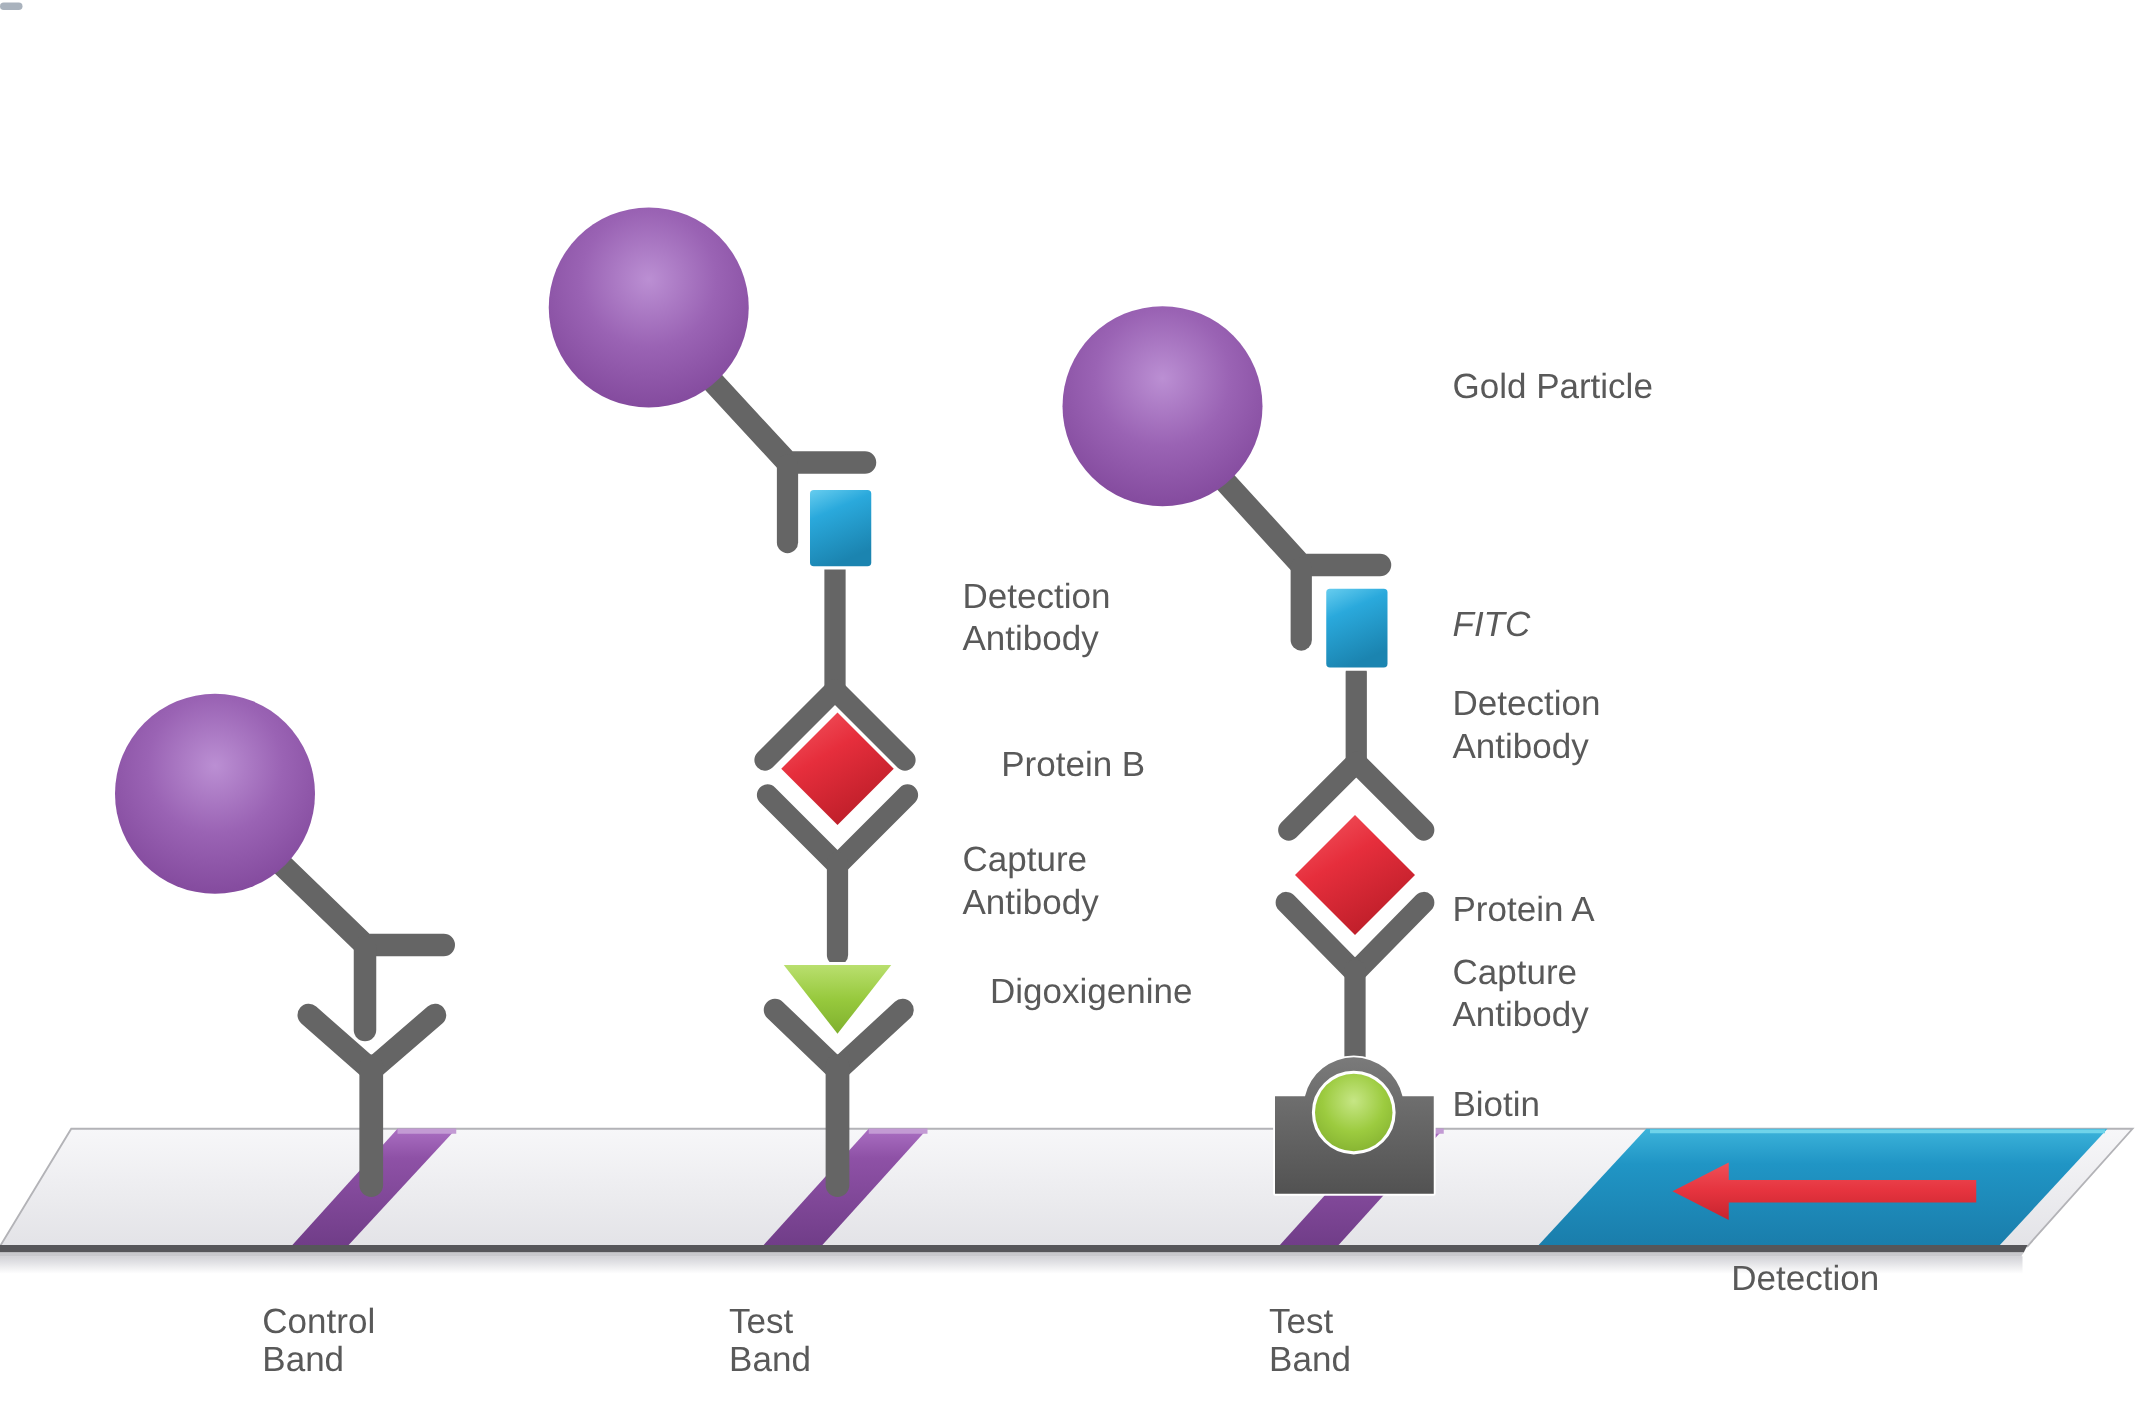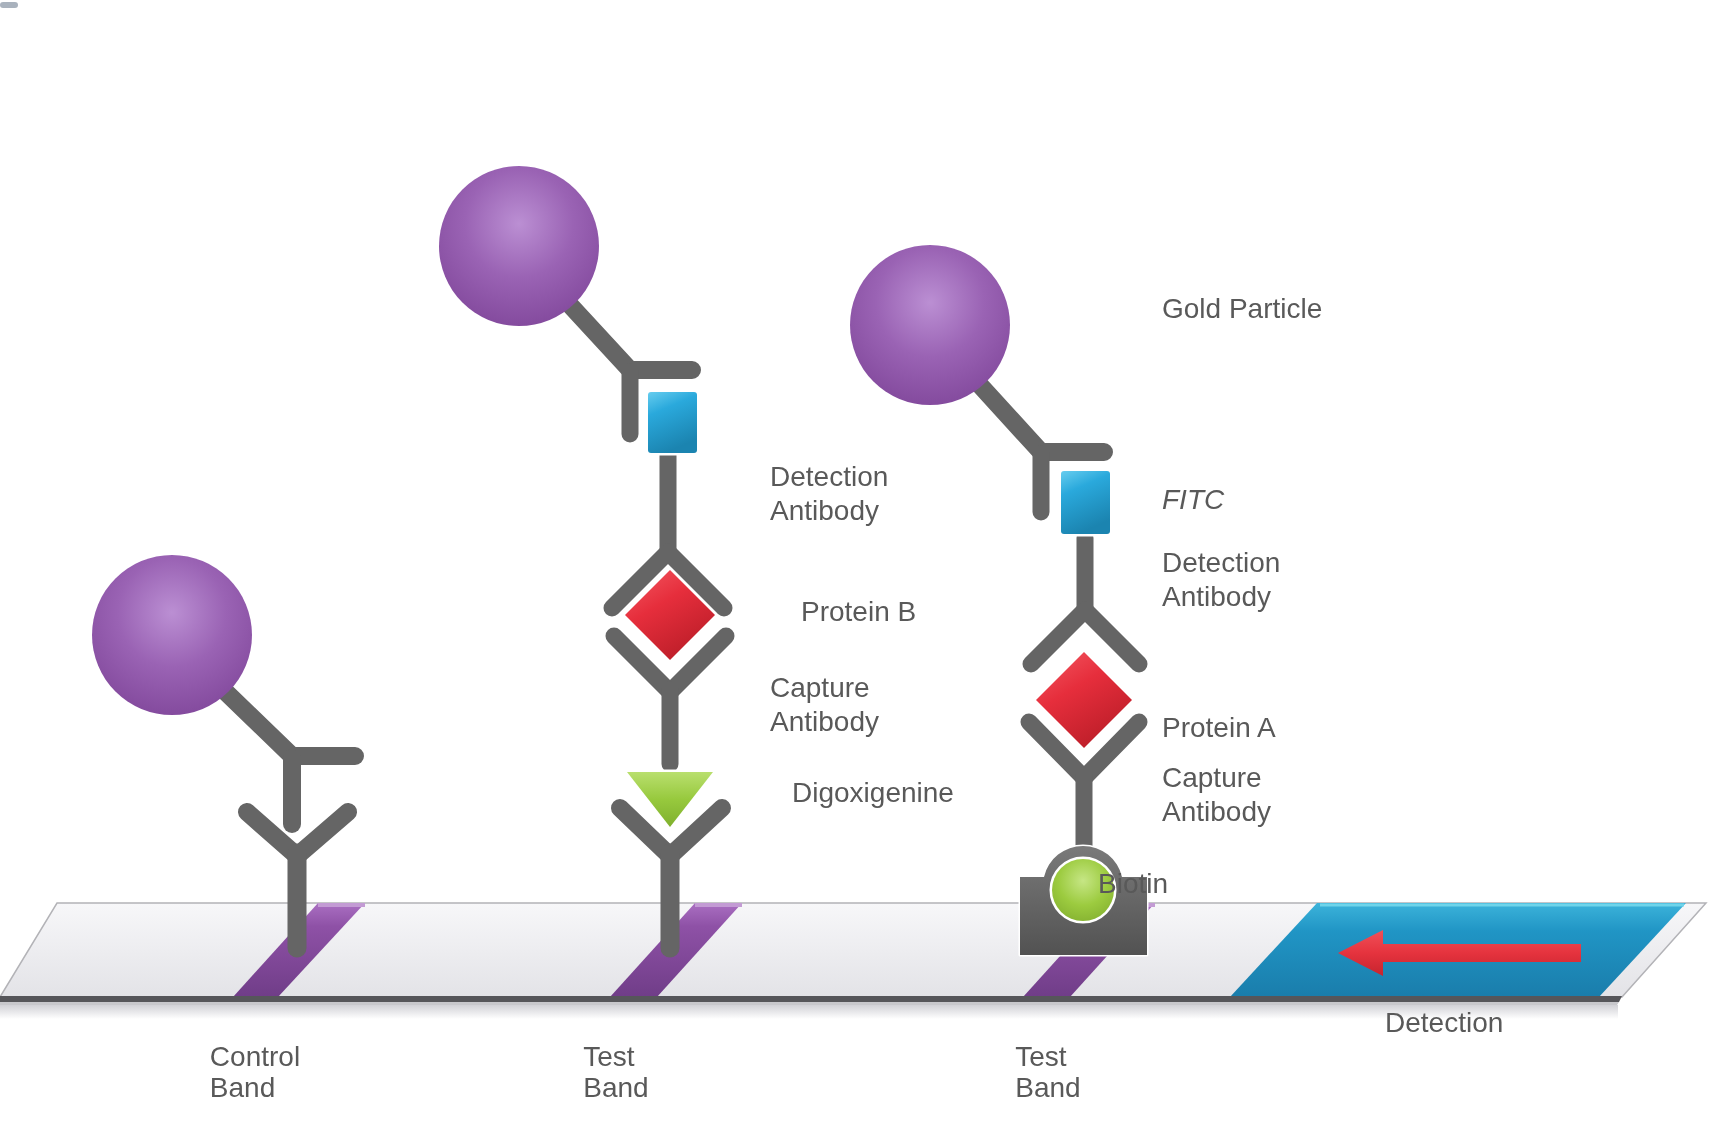--- a/index.html
+++ b/index.html
@@ -180,21 +180,21 @@
 Antibody</div>
   <div class="lbl" style="left:792px;top:776px;">Digoxigenine</div>
 
   <div class="lbl" style="left:1162px;top:292px;">Gold Particle</div>
   <div class="lbl" style="left:1162px;top:483px;font-style:italic;">FITC</div>
   <div class="lbl" style="left:1162px;top:546px;">Detection
 Antibody</div>
   <div class="lbl" style="left:1162px;top:675px;margin-top:36px;">Protein A</div>
   <div class="lbl" style="left:1162px;top:761px;">Capture
 Antibody</div>
-  <div class="lbl" style="left:1098px;top:867px;">Biotin</div>
+  <div class="lbl" style="left:1162px;top:867px;">Biotin</div>
 
   <div class="lbl center" style="left:255px;top:1041px;">Control
 Band</div>
   <div class="lbl center" style="left:616px;top:1041px;">Test
 Band</div>
   <div class="lbl center" style="left:1048px;top:1041px;">Test
 Band</div>
   <div class="lbl" style="left:1385px;top:1006px;">Detection</div>
 
 </div>

